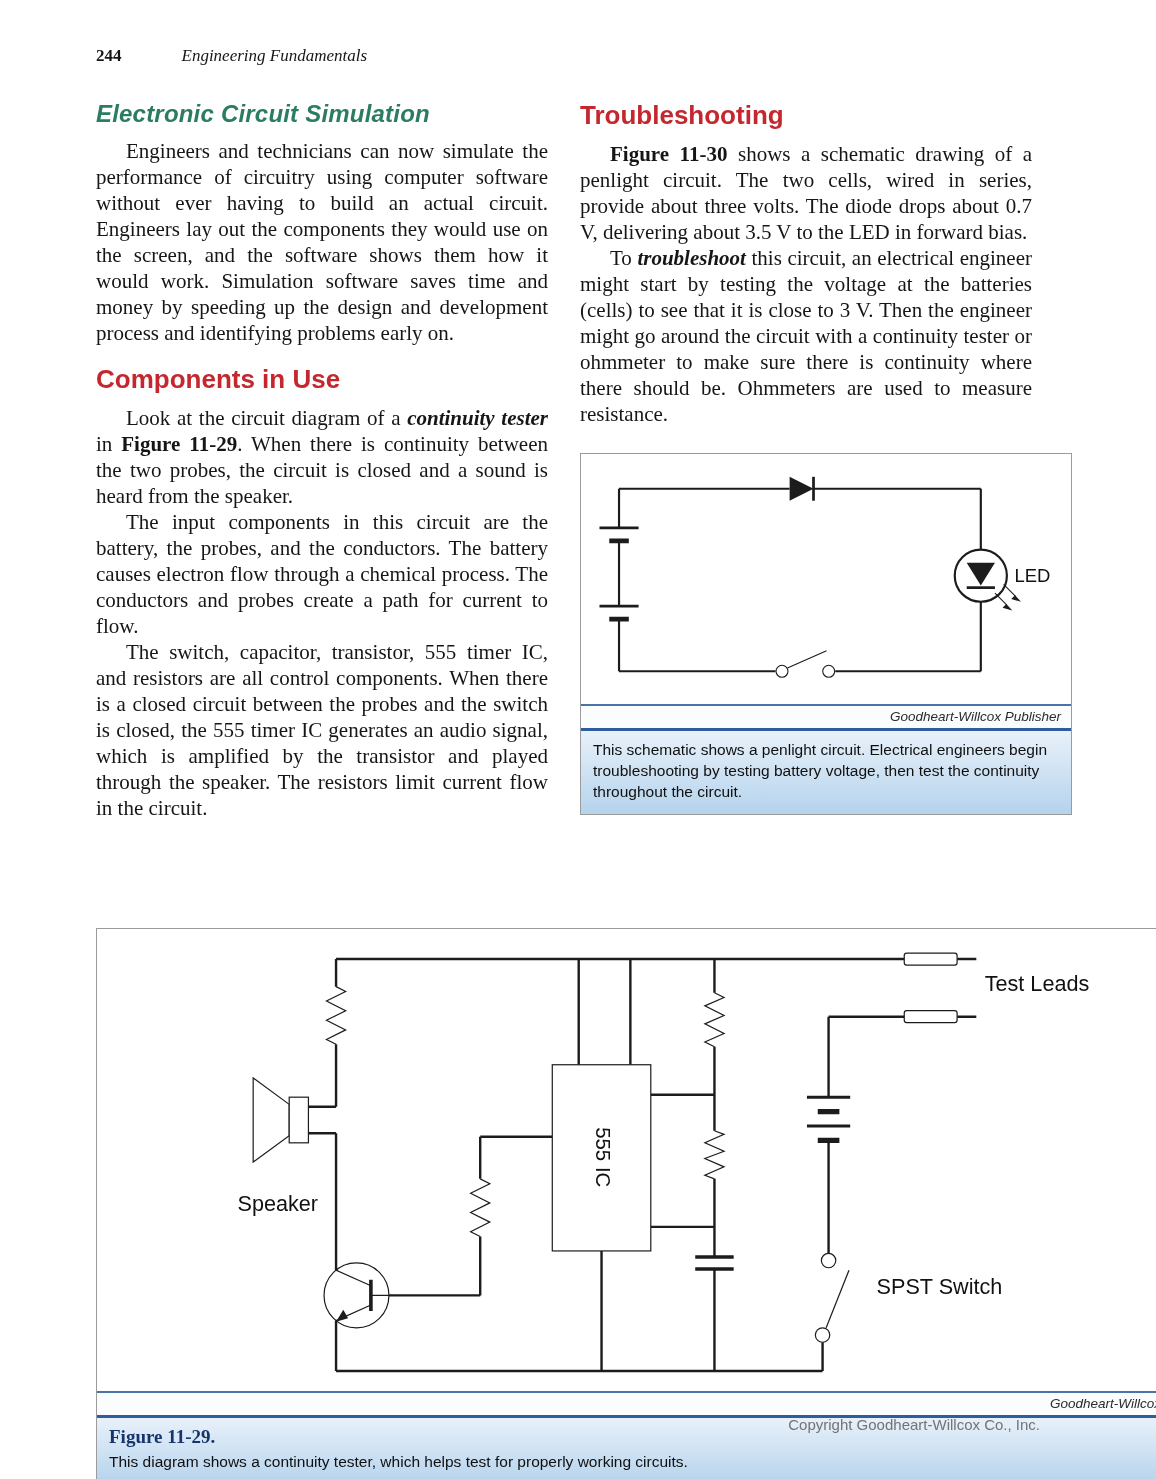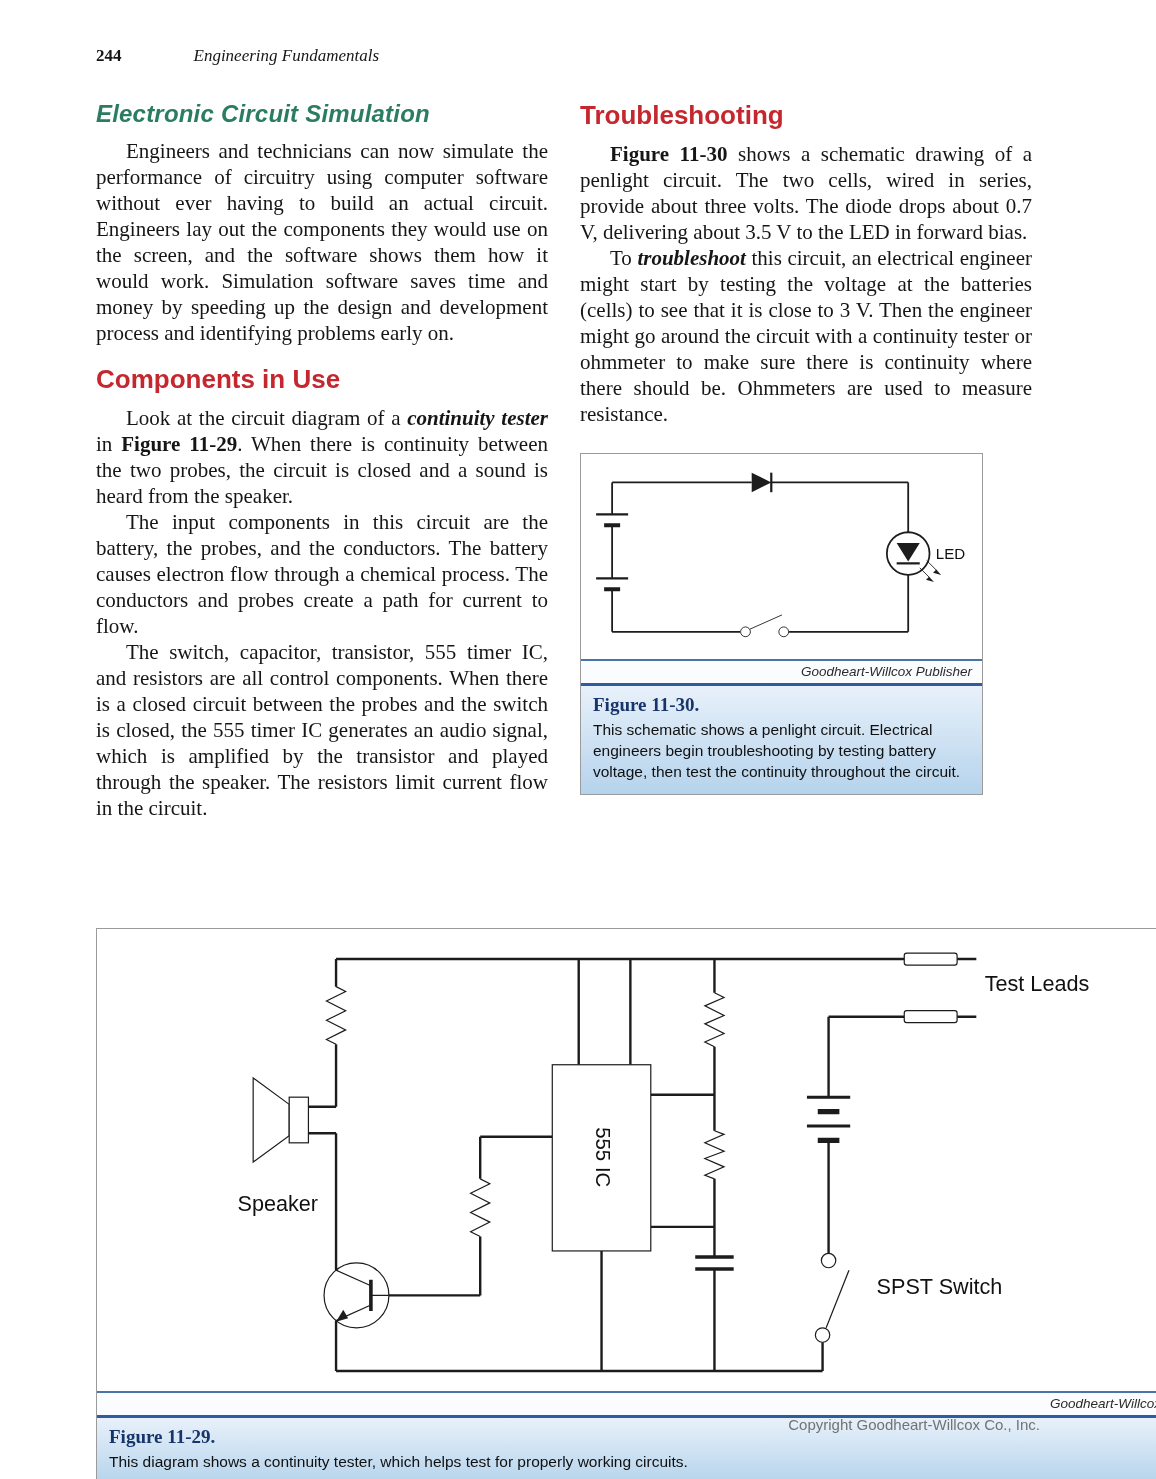--- a/index.html
+++ b/index.html
@@ -5,21 +5,21 @@
   * { margin:0; padding:0; box-sizing:border-box; }
   html,body { background:#ffffff; }
   body {
     width:1156px; height:1479px; position:relative;
     font-family:"Liberation Serif", serif; color:#161616;
     overflow:hidden;
   }
   .page { position:absolute; inset:0; padding:46px 116px 0 96px; }
 
   .running-head { font-size:17px; margin-bottom:34px; }
-  .running-head .pagenum { font-weight:bold; margin-right:24px; }
+  .running-head .pagenum { font-weight:bold; margin-right:12px; }
   .running-head .booktitle { font-style:italic;margin-left:48px; }
 
   .columns { display:flex; gap:32px; min-height:780px; align-items:flex-start; }
   .col { width:452px; }
 
   .h-green {
     font-family:"Liberation Sans", sans-serif; color:#2a7d62;
     font-style:italic; font-weight:600; font-size:24px;
     margin:0 0 10px 0; letter-spacing:0.2px;
   }
@@ -34,21 +34,21 @@
     text-indent:30px; color:#161616;
   }
   .bi { font-weight:bold; font-style:italic; }
   .b  { font-weight:bold; }
 
   
   .fig {
     border:1px solid #9b9b9b; background:#fff;
     font-family:"Liberation Sans", sans-serif;
   }
-  .fig-30 { margin-top:26px; width:403px; }
+  .fig-30 { margin-top:26px; width:492px; }
   .fig-29 { margin-top:48px; width:1136px; }
   .fig-canvas { background:#fff; }
   .fig-canvas svg { display:block; width:100%; height:auto; }
   .fig-credit {
     display:block; text-align:right; font-style:italic;
     font-size:13.5px; color:#2b2b2b; padding:3px 10px 4px;
     border-top:2px solid #4a74a8; background:#fbfcfe;
   }
   .fig-caption {
     border-top:3px solid #2e5c9e;
@@ -123,21 +123,20 @@
             <g stroke="#1c1c1c">
               <circle cx="228" cy="200" r="5.5" fill="#fff"></circle>
               <circle cx="185" cy="200" r="5.5" fill="#fff"></circle>
               <path d="M190,197L226,181" fill="none"></path>
             </g>
             <text x="399" y="118" font-size="17">LED</text>
           </svg>
         </div>
         <span class="fig-credit">Goodheart-Willcox Publisher</span>
         <figcaption class="fig-caption">
-          <div class="fig-label">Figure 11-30.</div>
           <div class="fig-text">This schematic shows a penlight circuit. Electrical engineers begin troubleshooting by testing battery voltage, then test the continuity throughout the circuit.</div>
         </figcaption>
       </figure>
     </div>
   </div>
 
   <figure class="fig fig-29">
     <div class="fig-canvas">
       <svg viewBox="0 0 944 385">
         <g stroke="#1c1c1c" stroke-width="2" fill="none">

